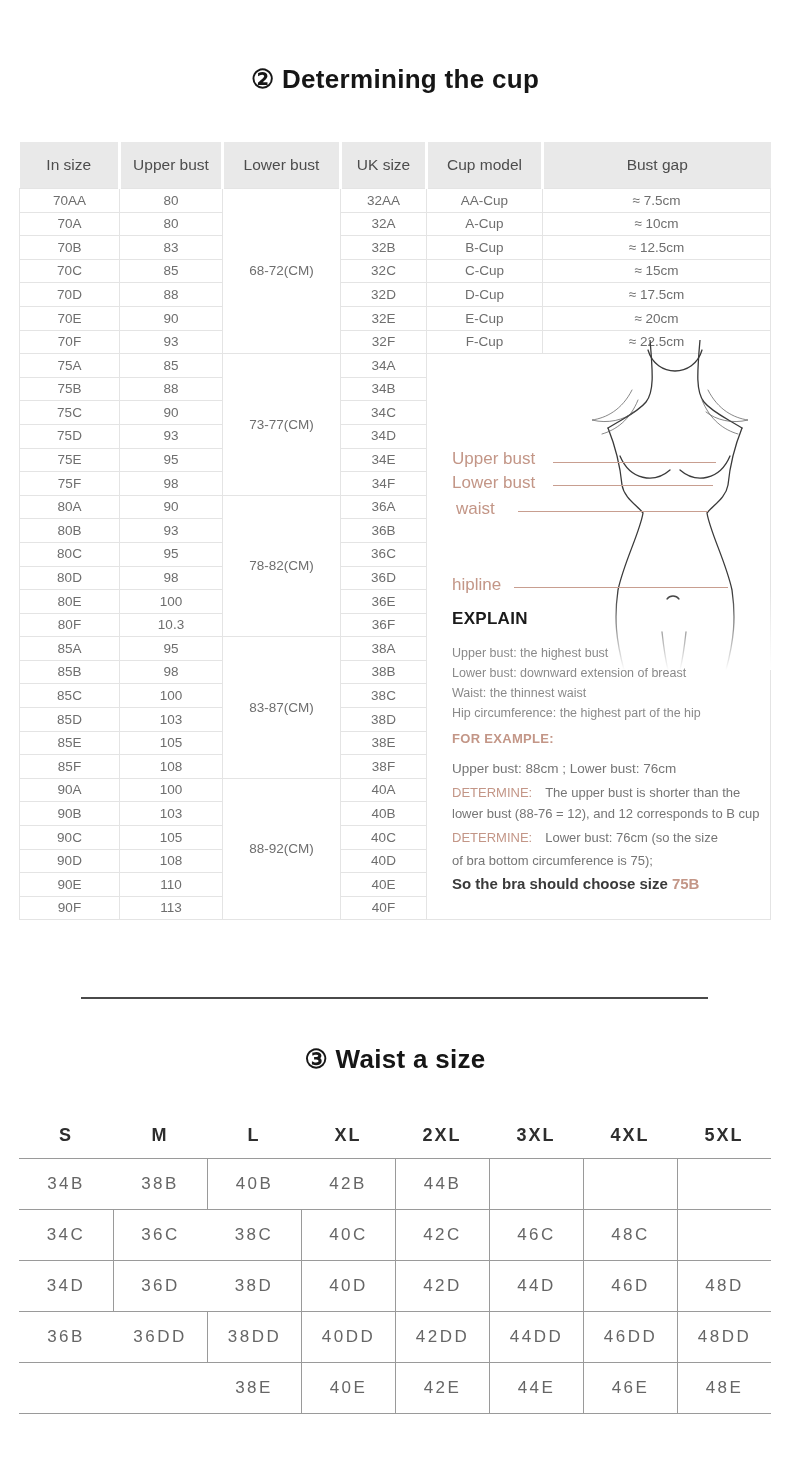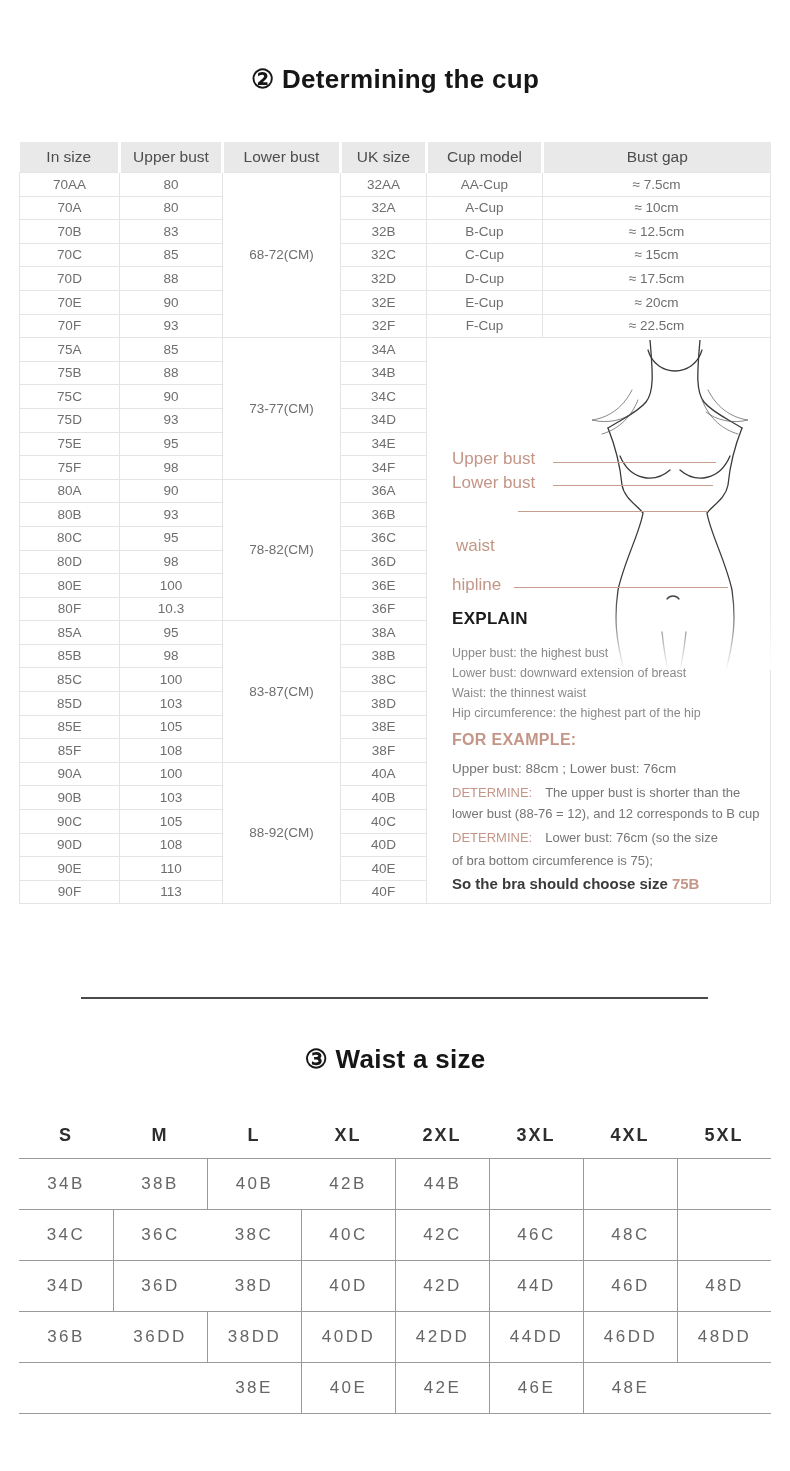--- a/index.html
+++ b/index.html
@@ -8,41 +8,41 @@
 
   .sec-title{position:absolute;left:0;width:790px;text-align:center;
              font-size:26px;font-weight:600;color:#161616;letter-spacing:.3px;}
   #title-cup{top:64px;}
   #title-size{top:1044px;}
 
   
   #cup-wrap{position:absolute;left:19px;top:142px;width:751px;}
   table.cup{border-collapse:collapse;table-layout:fixed;width:751px;}
   table.cup th{background:#e9e9e9;color:#4d4d4d;font-size:15.5px;font-weight:500;
-               height:30px;padding:0;border-left:3px solid #fff;}
+               height:30px;padding:8px;border-left:3px solid #fff;}
   table.cup th:first-child{border-left:none;}
   table.cup td{border:1px solid #e4e4e4;color:#6e6e6e;font-size:13.5px;
                text-align:center;vertical-align:middle;height:22.6px;padding:0;
                line-height:1;background:#fff;}
   table.cup td.figure-cell{border:1px solid #e4e4e4;background:#fff;}
 
   
   #figure-panel{position:absolute;left:407px;top:195px;width:344px;height:568px;}
   #figure-panel .abs{position:absolute;}
   #body-svg{position:absolute;left:124px;top:3px;width:240px;height:330px;}
   .fig-lbl{position:absolute;font-size:17px;color:#c39687;white-space:nowrap;}
   .fig-line{position:absolute;height:0;border-top:1px solid #c89e90;}
   #lbl-upper{left:26px;top:112px;} #line-upper{left:127px;top:125px;width:163px;}
   #lbl-lower{left:26px;top:136px;} #line-lower{left:127px;top:148px;width:160px;}
-  #lbl-waist{left:30px;top:162px;margin-top:37px;} #line-waist{left:92px;top:174px;width:190px;}
+  #lbl-waist{left:30px;top:162px;} #line-waist{left:92px;top:174px;width:190px;}
   #lbl-hip{left:26px;top:238px;}   #line-hip{left:88px;top:250px;width:214px;}
 
   #explain-title{left:26px;top:272px;font-size:17px;font-weight:600;color:#1b1b1b;letter-spacing:.3px;}
   #explain-lines{left:26px;top:306px;width:312px;font-size:12.5px;line-height:20px;color:#8a8a8a;}
-  #example-title{left:26px;top:394px;font-size:16px;font-weight:700;color:#c39687;letter-spacing:.3px;}
+  #example-title{left:26px;top:394px;font-size:13px;font-weight:700;color:#c39687;letter-spacing:.3px;}
   #ex-meas{left:26px;top:424px;font-size:13.5px;color:#757575;}
   .determine{width:322px;font-size:13px;color:#757575;}
   #ex-d1{left:26px;top:446px;line-height:20.5px;}
   #ex-d2{left:26px;top:489px;line-height:23px;}
   .det-label{color:#c39687;}
   .det-text{white-space:pre-line;margin-left:13px;}
   #ex-conclusion{left:26px;top:530px;font-size:15px;font-weight:700;color:#3a3a3a;margin-top:8px;}
   #ex-conclusion .size-val{color:#c39687;margin-left:4px;}
 
   
@@ -383,19 +383,20 @@
           <div class="sg-cell sep">44DD</div>
           <div class="sg-cell sep">46DD</div>
           <div class="sg-cell sep">48DD</div>
         </div>
         <div class="sg-row last">
           <div class="sg-cell"></div>
           <div class="sg-cell"></div>
           <div class="sg-cell">38E</div>
           <div class="sg-cell sep">40E</div>
           <div class="sg-cell sep">42E</div>
+          <div class="sg-cell sep">44E</div>
           <div class="sg-cell sep">46E</div>
           <div class="sg-cell sep">48E</div>
         </div>
       </div>
   </div>
 
 </div>
 
 </body></html>

